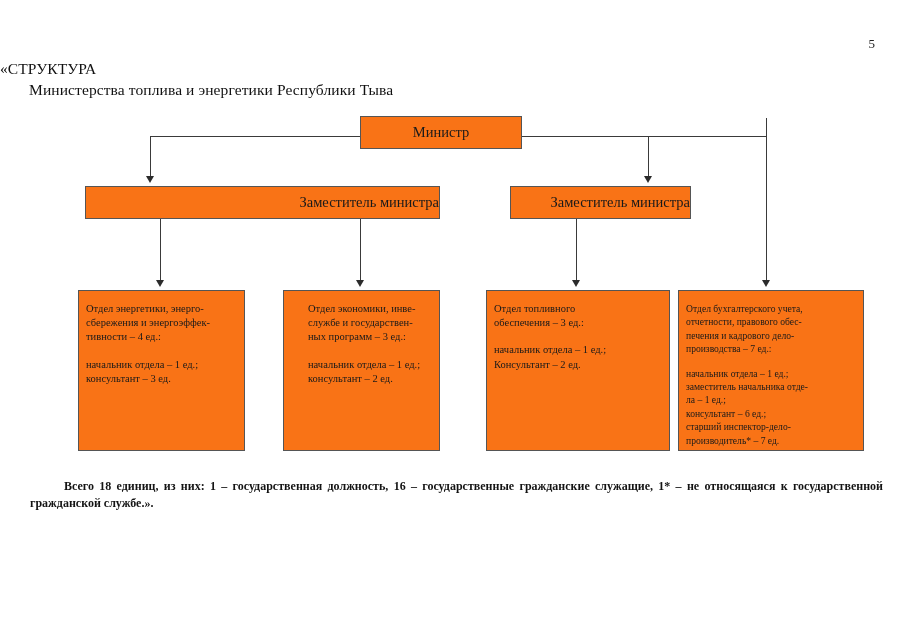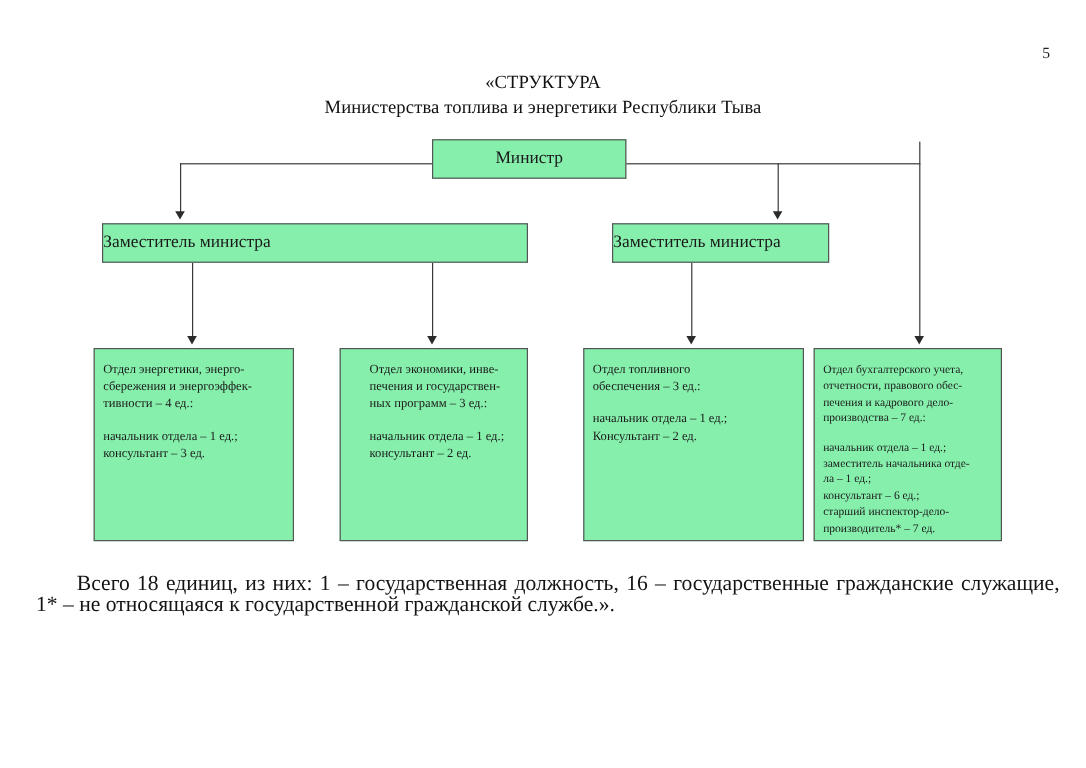--- a/index.html
+++ b/index.html
@@ -13,55 +13,55 @@
   }
   .page{position:absolute;inset:0;}
 
   .page-number{
     position:absolute; top:36px; right:30px;
     font-size:13px; color:#222;
   }
 
   .title{
     position:absolute; left:0; right:0; top:58px;
-    text-align:center; font-size:15.5px; line-height:21px;
+    text-align:left; font-size:15.5px; line-height:21px;
     color:#111; letter-spacing:.1px;
   }
   .title .l1{display:block;}
-  .title .l2{display:block;}
+  .title .l2{display:block;padding-left:29px;}
 
   
   .box{
     position:absolute;
     border:1px solid #555;
-    background:#86efac;
+    background:#f97316;
     box-sizing:border-box;
   }
   .box-minister{
     left:360px; top:116px; width:162px; height:33px;
     display:flex; align-items:center; justify-content:center;
     font-size:14.5px;
   }
   .box-deputy{
     height:33px;
-    display:flex; align-items:center; justify-content:flex-start;
+    display:flex; align-items:center; justify-content:flex-end;
     font-size:14.5px;
   }
   .box-deputy-1{left:85px; top:186px; width:355px;}
   .box-deputy-2{left:510px; top:186px; width:181px;}
 
   .dept{
     top:290px; height:161px;
     font-size:10.5px; line-height:14.2px;
     padding:11px 7px 0 7px;
   }
   .dept-1{left:78px; width:167px;}
   .dept-2{left:283px; width:157px;padding-left:24px;}
   .dept-3{left:486px; width:184px;}
-  .dept-4{left:678px; width:157px;}
+  .dept-4{left:678px; width:186px;}
 
   .dept .head{}
   .dept .staff{margin-top:13px; text-align:left;}
   .dept-4 .head{font-size:9.6px; line-height:13.4px;}
   .dept-4 .staff{font-size:9.6px; line-height:13.4px; margin-top:11px;}
   .dept-3 .staff{text-align:left;}
   .dept-1 .staff, .dept-2 .staff{text-align:left;}
   .line{display:block;}
 
   
@@ -69,22 +69,23 @@
   .vline{position:absolute; width:1px; background:#3a3a3a;}
   .arrow{
     position:absolute; width:0; height:0;
     border-left:4px solid transparent;
     border-right:4px solid transparent;
     border-top:7px solid #2b2b2b;
   }
 
   .footnote{
     position:absolute; left:30px; right:22px; top:478px;
-    font-size:18px; line-height:17px; text-align:justify;
+    font-size:12px; line-height:17px; text-align:justify;
     color:#141414;
+    font-weight:bold;
   }
   .footnote .indent{display:inline-block;width:34px;}
 </style>
 </head>
 <body>
 
 <div class="page">
 
   <div class="page-number">5</div>
 
@@ -135,21 +136,21 @@
     </div>
     <div class="staff">
       <span class="line">начальник отдела – 1 ед.;</span>
       <span class="line">консультант – 3 ед.</span>
     </div>
   </div>
 
   <div class="box dept dept-2">
     <div class="head">
       <span class="line">Отдел экономики, инве-</span>
-      <span class="line">печения и государствен-</span>
+      <span class="line">службе и государствен-</span>
       <span class="line">ных программ – 3 ед.:</span>
     </div>
     <div class="staff">
       <span class="line">начальник отдела – 1 ед.;</span>
       <span class="line">консультант – 2 ед.</span>
     </div>
   </div>
 
   <div class="box dept dept-3">
     <div class="head">

